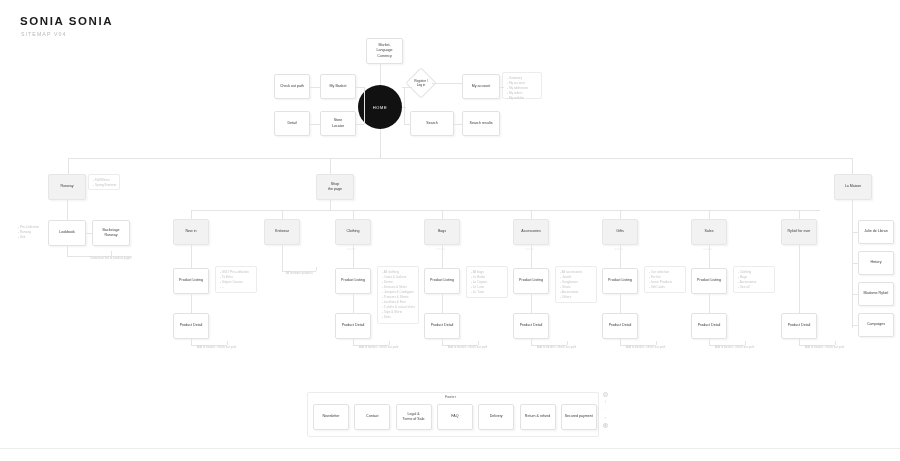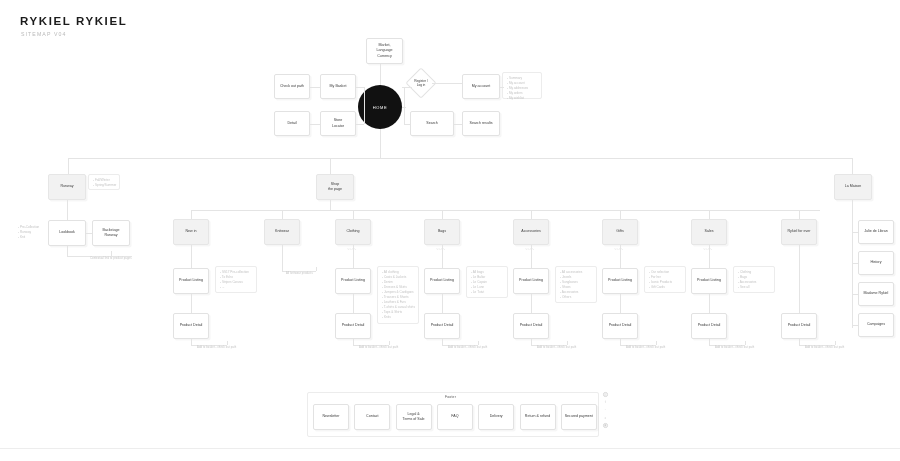--- a/index.html
+++ b/index.html
@@ -115,21 +115,21 @@
     font-size: 3.1px; display: flex; align-items: center; justify-content: center;
     font-family: "Liberation Serif", serif;
   }
   .social-ic.bare { border: none; }
   .baseline { position: absolute; left: 0; bottom: 12px; width: 900px; height: 0.6px; background: #ededed; }
 </style>
 </head>
 <body>
 
 <div id="canvas">
-    <div class="brand-title">RYKIEL RYKIEL</div>
+    <div class="brand-title">SONIA SONIA</div>
     <div class="brand-sub">SITEMAP V04</div>
     <div class="home" style="left: 358px; top: 85px; width: 44px; height: 44px;">HOME</div>
     <div class="node" style="left: 366px; top: 38px; width: 37px; height: 26px;">Market,<br>Language<br>Currency</div>
     <div class="ln lnv" style="left: 380px; top: 64px; height: 21px;"></div>
     <div class="node" style="left: 274px; top: 74px; width: 36px; height: 25px;">Check out path</div>
     <div class="node" style="left: 320px; top: 74px; width: 36px; height: 25px;">My Basket</div>
     <div class="ln lnh" style="left: 310px; top: 86.5px; width: 10px;"></div>
     <div class="ln lnh" style="left: 356px; top: 86.5px; width: 8px;"></div>
     <div class="ln lnv" style="left: 364px; top: 86.5px; height: 20.5px;"></div>
     <div class="ln lnh" style="left: 364px; top: 107px;"></div>

